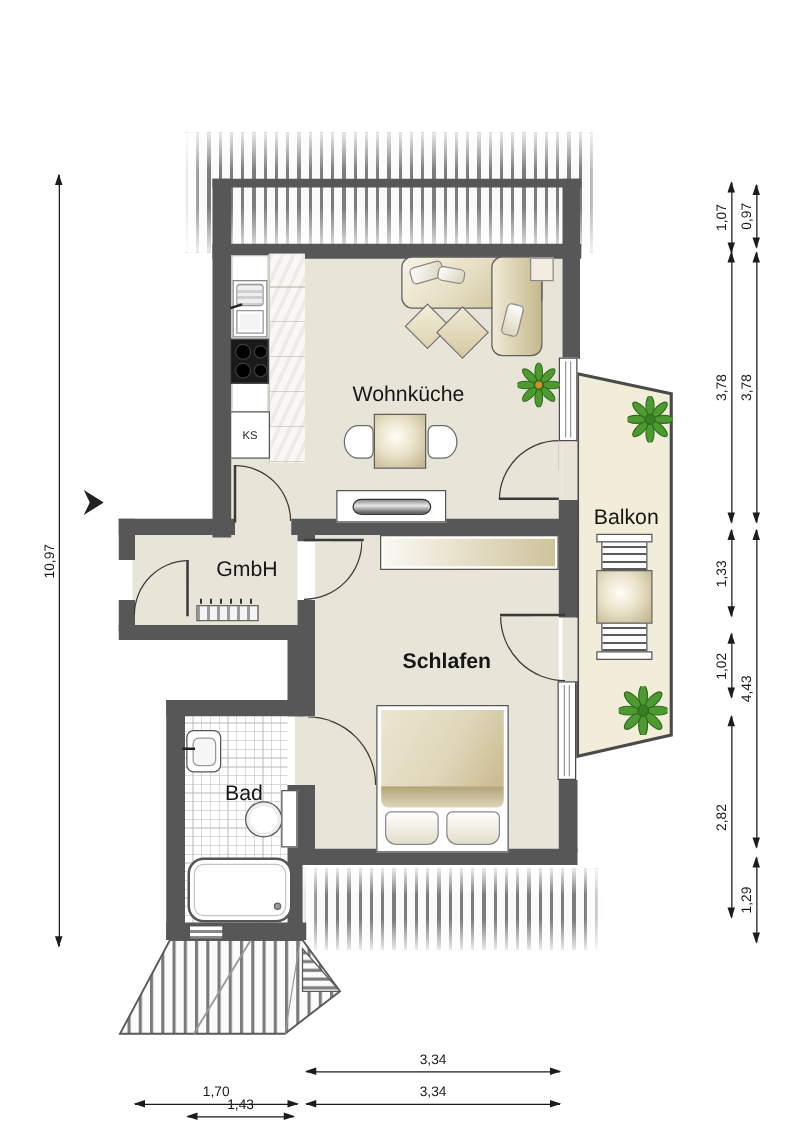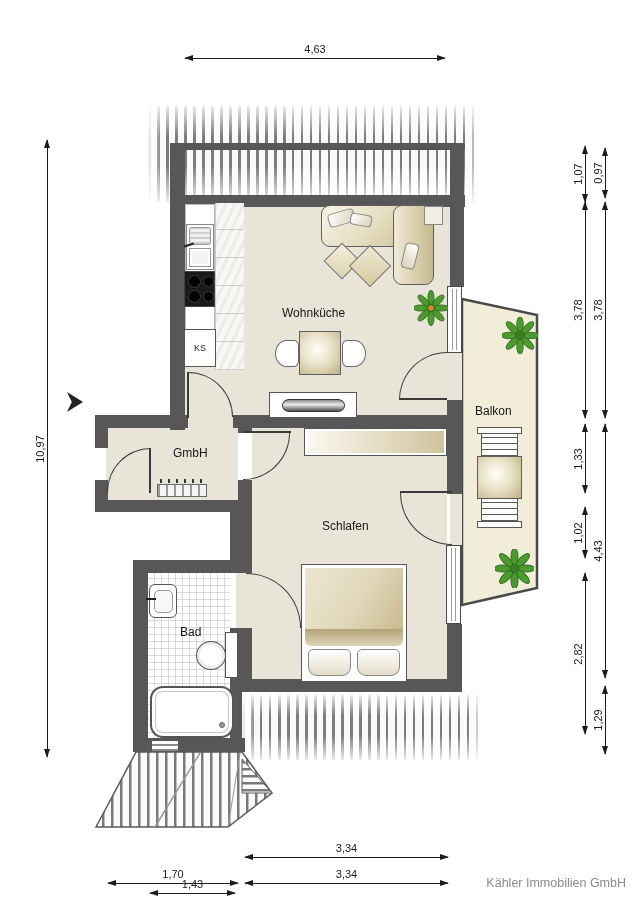--- a/index.html
+++ b/index.html
@@ -35,21 +35,21 @@
   .arc.tl{border-top-left-radius:100%;border-top-width:1.5px;border-left-width:1.5px;}
   .arc.tr{border-top-right-radius:100%;border-top-width:1.5px;border-right-width:1.5px;}
   .arc.bl{border-bottom-left-radius:100%;border-bottom-width:1.5px;border-left-width:1.5px;}
   .arc.br{border-bottom-right-radius:100%;border-bottom-width:1.5px;border-right-width:1.5px;}
   .leaf{background:#3a3a3a;}
 
   
   .beige{background:linear-gradient(135deg,#f7f3e6 0%,#e6deC2 45%,#c6b88c 100%);border:1.5px solid #5f5f5f;}
   .radial{background:radial-gradient(circle at 42% 42%, #fffef6 0%, #e9e2c9 45%, #bfb084 100%);border:1.5px solid #5f5f5f;}
   .whitebox{background:#fff;border:1.5px solid #565656;}
-  .roomlabel{font-size:12px;color:#161616;white-space:nowrap;}
+  .roomlabel{font-size:17px;color:#161616;white-space:nowrap;}
   .slats{background:#fdfdfd;background-image:repeating-linear-gradient(0deg,#5a5a5a 0 1.5px,#fdfdfd 1.5px 6px);border:1.5px solid #565656;}
 
   
   .dimh{height:16px;}
   .dimh .ln{position:absolute;left:0;right:0;bottom:3px;height:1px;background:#1c1c1c;}
   .dimh .ln::before{content:"";position:absolute;left:-1px;top:-3px;border:3.5px solid transparent;border-right:9px solid #1c1c1c;border-left:0;}
   .dimh .ln::after{content:"";position:absolute;right:-1px;top:-3px;border:3.5px solid transparent;border-left:9px solid #1c1c1c;border-right:0;}
   .dimh .lb{position:absolute;left:0;right:0;bottom:7px;text-align:center;font-size:11px;}
   .dimv{width:16px;}
   .dimv .ln{position:absolute;top:0;bottom:0;left:7px;width:1px;background:#1c1c1c;}
@@ -218,27 +218,23 @@
   <svg style="left:502px;top:317px;" width="36" height="37" viewBox="0 0 40 40">
       <use href="#plantdef"></use>
     </svg>
   <svg style="left:495px;top:549px;" width="39" height="39" viewBox="0 0 40 40">
       <use href="#plantdef"></use>
     </svg>
 
   <span class="roomlabel" style="left:282px;top:306px;">Wohnküche</span>
   <span class="roomlabel" style="left:173px;top:446px;">GmbH</span>
   <span class="roomlabel" style="left:475px;top:404px;">Balkon</span>
-  <span class="roomlabel" style="left:322px;top:519px;">Schlafen</span>
+  <span class="roomlabel" style="left:322px;top:519px;font-weight:bold;">Schlafen</span>
   <span class="roomlabel" style="left:180px;top:625px;">Bad</span>
 
-  <div class="dimh" style="left:185px;top:46px;width:260px;">
-    <span class="ln"></span>
-      <span class="lb">4,63</span>
-  </div>
   <div class="dimv" style="left:40px;top:140px;height:617px;">
     <span class="ln"></span>
       <span class="lb">10,97</span>
   </div>
 
   <div class="dimv" style="left:578px;top:146px;height:56px;">
     <span class="ln"></span>
       <span class="lb">1,07</span>
   </div>
   <div class="dimv" style="left:578px;top:202px;height:216px;">
@@ -285,14 +281,13 @@
   </div>
   <div class="dimh" style="left:108px;top:871px;width:130px;">
     <span class="ln"></span>
       <span class="lb">1,70</span>
   </div>
   <div class="dimh" style="left:245px;top:871px;width:203px;">
     <span class="ln"></span>
       <span class="lb">3,34</span>
   </div>
 
-  <span class="brand" style="left:460px;top:876px;width:166px;text-align:right;">Kähler Immobilien GmbH</span>
 </div>
 
 </body></html>

